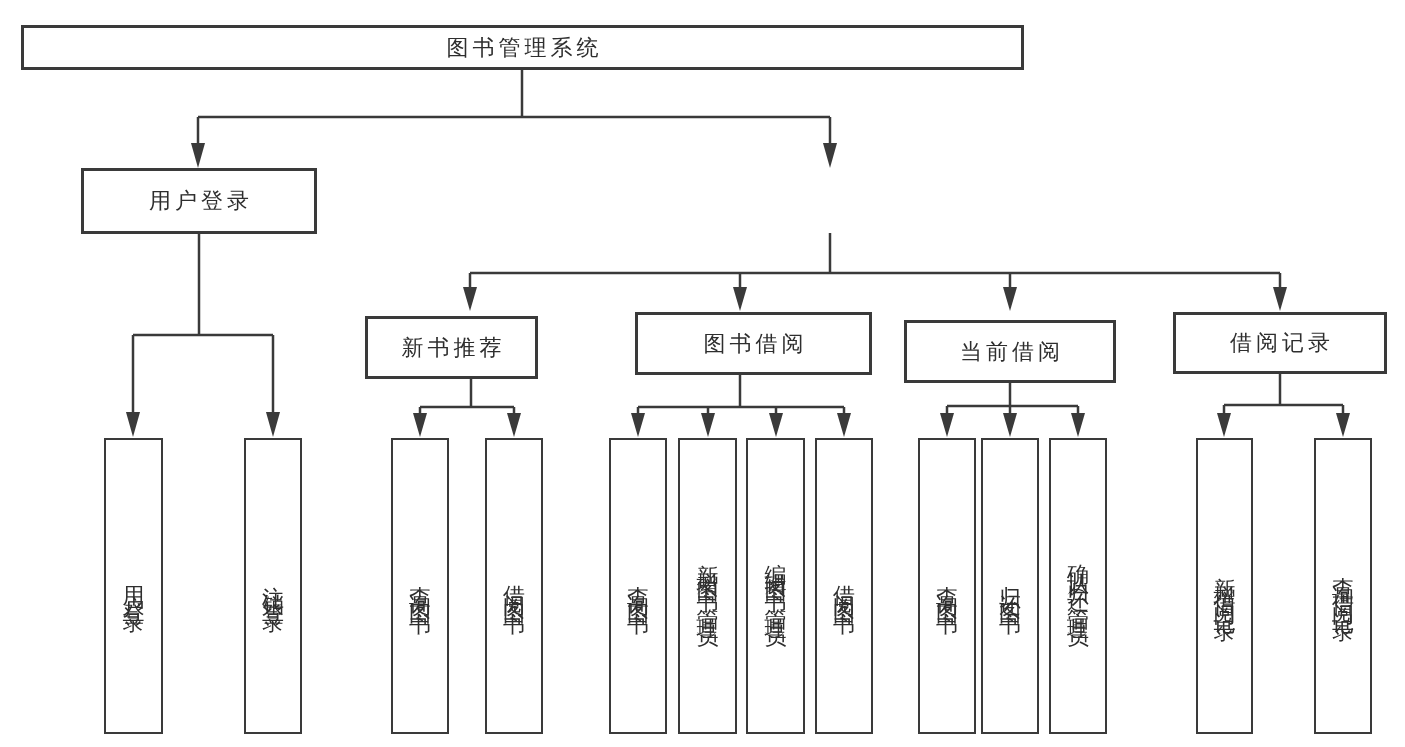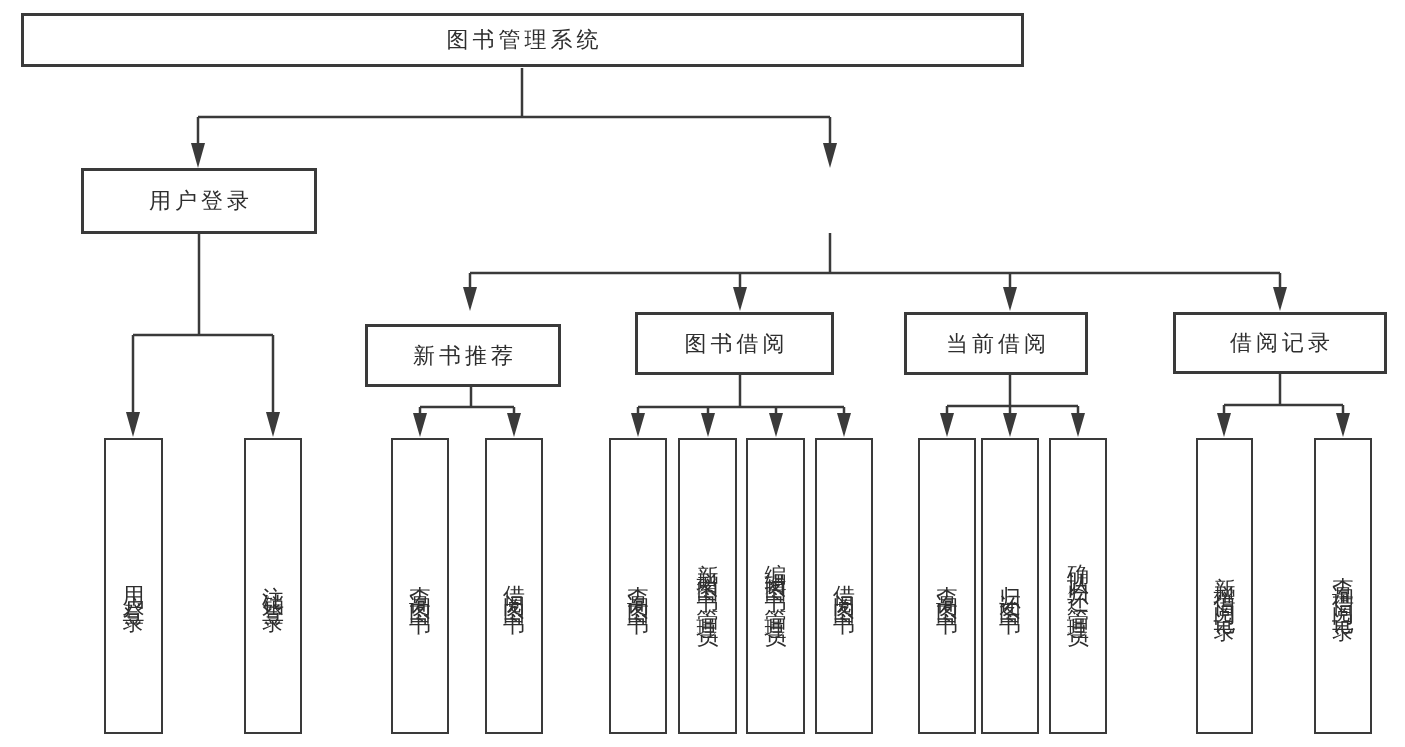--- a/index.html
+++ b/index.html
@@ -115,27 +115,27 @@
       <polygon points="776,437 769,413 783,413"></polygon>
       <polygon points="844,437 837,413 851,413"></polygon>
       <polygon points="947,437 940,413 954,413"></polygon>
       <polygon points="1010,437 1003,413 1017,413"></polygon>
       <polygon points="1078,437 1071,413 1085,413"></polygon>
       <polygon points="1224,437 1217,413 1231,413"></polygon>
       <polygon points="1343,437 1336,413 1350,413"></polygon>
     </g>
   </svg>
 
-  <div class="node" style="left:21px;top:13px;width:1003px;height:54px;text-align:right;">图书管理系统</div>
+  <div class="node" style="left:21px;top:25px;width:1003px;height:45px;text-align:right;">图书管理系统</div>
 
   <div class="node" style="left:81px;top:168px;width:236px;height:66px;">用户登录</div>
 
-  <div class="node" style="left:365px;top:324px;width:196px;height:63px;">新书推荐</div>
-  <div class="node" style="left:635px;top:312px;width:199px;height:63px;">图书借阅</div>
-  <div class="node" style="left:904px;top:312px;width:184px;height:63px;">当前借阅</div>
+  <div class="node" style="left:365px;top:316px;width:173px;height:63px;">新书推荐</div>
+  <div class="node" style="left:635px;top:312px;width:237px;height:63px;">图书借阅</div>
+  <div class="node" style="left:904px;top:320px;width:212px;height:63px;">当前借阅</div>
   <div class="node" style="left:1173px;top:312px;width:214px;height:62px;">借阅记录</div>
 
   <div class="leaf" style="left:104px;top:438px;width:59px;height:296px;">
     <span>用户登录</span>
   </div>
   <div class="leaf" style="left:244px;top:438px;width:58px;height:296px;">
     <span>注销登录</span>
   </div>
 
   <div class="leaf" style="left:391px;top:438px;width:58px;height:296px;">

